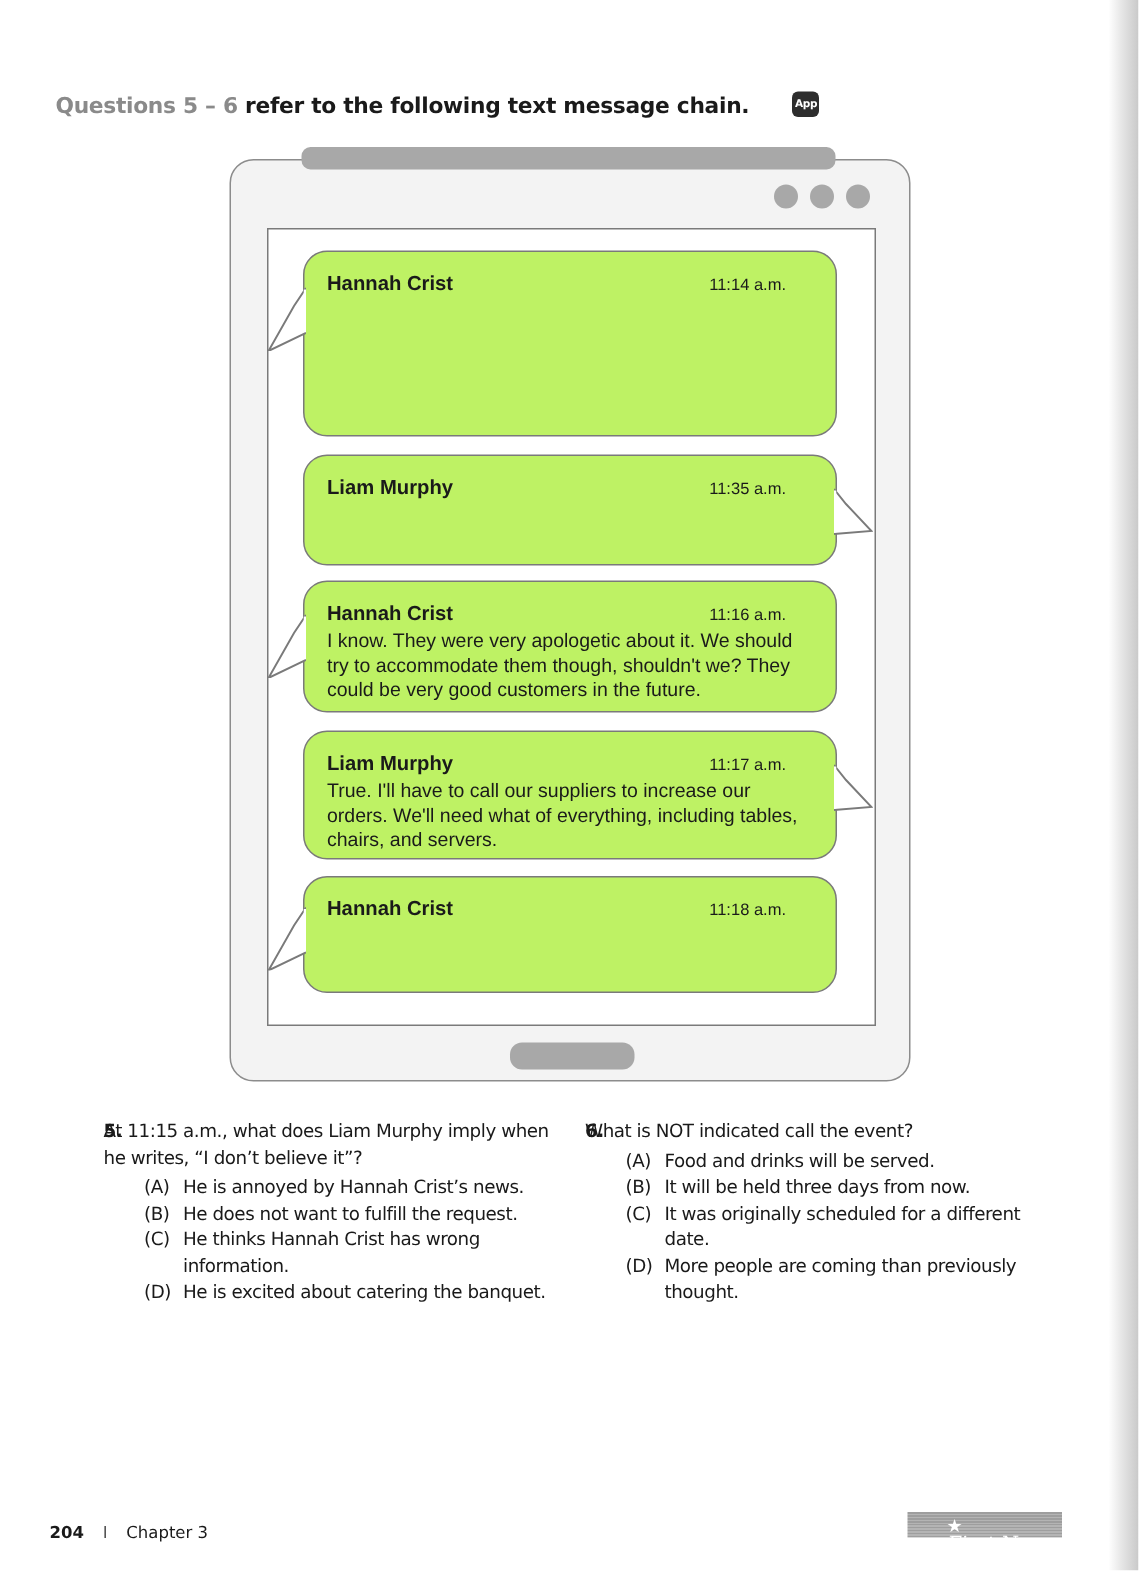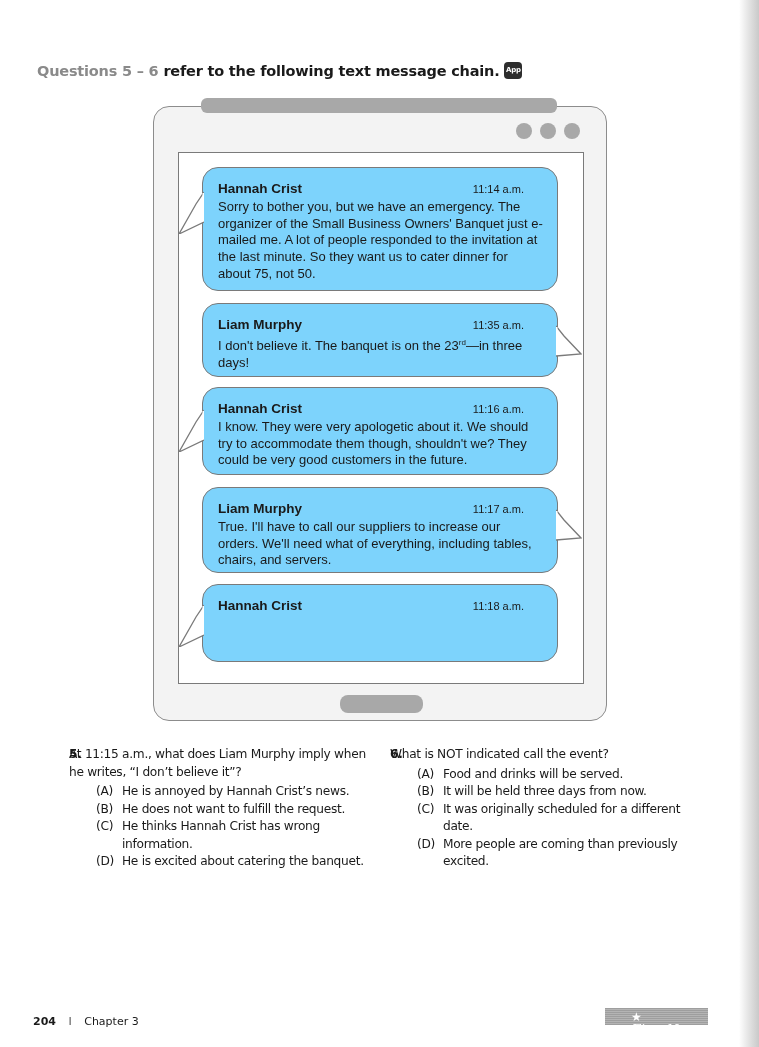--- a/index.html
+++ b/index.html
@@ -5,32 +5,32 @@
   * { box-sizing: border-box; margin: 0; padding: 0; }
   html, body { width: 759px; height: 1047px; background: #ffffff; overflow: hidden; }
   body { position: relative; font-family: "DejaVu Sans", sans-serif; color: #1a1a1a; }
 
   .page-edge { position: absolute; right: 0; top: 0; width: 20px; height: 1047px;
     background: linear-gradient(to right, #ffffff 0%, #e8e8e8 40%, #c9c9c9 100%); }
 
   .instruction { position: absolute; left: 37px; top: 63px; font-size: 14.5px; font-weight: bold; letter-spacing: -0.2px; white-space: nowrap; }
   .instruction .qnum { color: #8a8a8a; }
   .instruction .qtext { color: #1a1a1a; }
-  .app-badge { display: inline-block; vertical-align: middle; margin-left: 0; width: 18px; height: 17px; background: #2d2d2d; border-radius: 4px; color: #fff; font-size: 7px; line-height: 17px; text-align: center; font-weight: bold; position: relative; top: -2px; }
+  .app-badge { display: inline-block; vertical-align: middle; margin-left: 24px; width: 18px; height: 17px; background: #2d2d2d; border-radius: 4px; color: #fff; font-size: 7px; line-height: 17px; text-align: center; font-weight: bold; position: relative; top: -2px; }
 
   
   .tablet { position: absolute; left: 153px; top: 106px; width: 454px; height: 615px; border: 1.5px solid #8c8c8c; border-radius: 16px; background: #f3f3f3; }
   .tablet-topbar { position: absolute; left: 201px; top: 98px; width: 356px; height: 15px; background: #a8a8a8; border-radius: 6px; }
   .tablet-dots { position: absolute; left: 516px; top: 123px; display: flex; gap: 8px; }
   .tablet-dots span { width: 16px; height: 16px; border-radius: 50%; background: #a8a8a8; display: block; }
   .home-button { position: absolute; left: 340px; top: 695px; width: 83px; height: 18px; border-radius: 8px; background: #a8a8a8; }
   .screen { position: absolute; left: 178px; top: 152px; width: 406px; height: 532px; background: #ffffff; border: 1.2px solid #7a7a7a; }
 
   
-  .bubble { position: absolute; left: 202px; width: 356px; border: 1.3px solid #7a7a7a; border-radius: 16px; background: #7dd3fc; padding: 13px 14px 8px 15px; font-family: "Liberation Sans", sans-serif; }
+  .bubble { position: absolute; left: 202px; width: 356px; border: 1.3px solid #7a7a7a; border-radius: 16px; background: #bef264; padding: 13px 14px 8px 15px; font-family: "Liberation Sans", sans-serif; }
   .bubble .head { display: flex; justify-content: space-between; align-items: baseline; margin-bottom: 3px; }
   .bubble .sender { font-weight: bold; font-size: 13.5px; color: #1a1a1a; }
   .bubble .time { font-size: 11px; color: #1a1a1a; margin-right: 19px; }
   .bubble .body { font-size: 13px; line-height: 16.7px; color: #1a1a1a; }
   .bubble .body sup { font-size: 8px; }
   .tail { position: absolute; width: 26px; height: 44px; }
   .tail-left { left: -25px; }
   .tail-right { right: -25px; }
 
   
@@ -72,33 +72,31 @@
 
 <div class="bubble" style="top:167px; height:124px;">
   <svg class="tail tail-left" style="top:22px;" viewBox="0 0 26 44">
       <polyline points="26,2 18,14 1,44 26,32" fill="#fff" stroke="#7a7a7a" stroke-width="1.3"></polyline>
       <line x1="26" y1="3" x2="26" y2="31" stroke="#fff" stroke-width="3"></line>
     </svg>
   <div class="head">
     <span class="sender">Hannah Crist</span>
     <span class="time">11:14 a.m.</span>
   </div>
-  <div class="body">Sorry to bother you, but we have an emergency. The organizer of the Small Business Owners' Banquet just e-mailed me. A lot of people responded to the invitation at the last minute. So they want us to cater dinner for about 75, not 50.</div>
 </div>
 
 <div class="bubble" style="top:303px; height:74px;">
   <svg class="tail tail-right" style="top:20px;" viewBox="0 0 26 44">
       <polyline points="0,2 8,12 25,30 0,32" fill="#fff" stroke="#7a7a7a" stroke-width="1.3"></polyline>
       <line x1="0" y1="3" x2="0" y2="31" stroke="#fff" stroke-width="3"></line>
     </svg>
   <div class="head">
     <span class="sender">Liam Murphy</span>
     <span class="time">11:35 a.m.</span>
   </div>
-  <div class="body"><span>I don't believe it. The banquet is on the 23</span><sup>rd</sup><span>—in three days!</span></div>
 </div>
 
 <div class="bubble" style="top:387px; height:88px;">
   <svg class="tail tail-left" style="top:20px;" viewBox="0 0 26 44">
       <polyline points="26,2 18,14 1,44 26,32" fill="#fff" stroke="#7a7a7a" stroke-width="1.3"></polyline>
       <line x1="26" y1="3" x2="26" y2="31" stroke="#fff" stroke-width="3"></line>
     </svg>
   <div class="head">
     <span class="sender">Hannah Crist</span>
     <span class="time">11:16 a.m.</span>
@@ -163,21 +161,21 @@
     <div class="opt">
         <span class="letter">(B)</span>
         <span class="txt">It will be held three days from now.</span>
       </div>
     <div class="opt">
         <span class="letter">(C)</span>
         <span class="txt">It was originally scheduled for a different date.</span>
       </div>
     <div class="opt">
         <span class="letter">(D)</span>
-        <span class="txt">More people are coming than previously excited.</span>
+        <span class="txt">More people are coming than previously thought.</span>
       </div>
   </div>
 </div>
 
 <div class="footer">
   <span class="pnum">204</span>
   <span class="sep">I</span>
   <span>Chapter 3</span>
 </div>
 <div class="brand">

